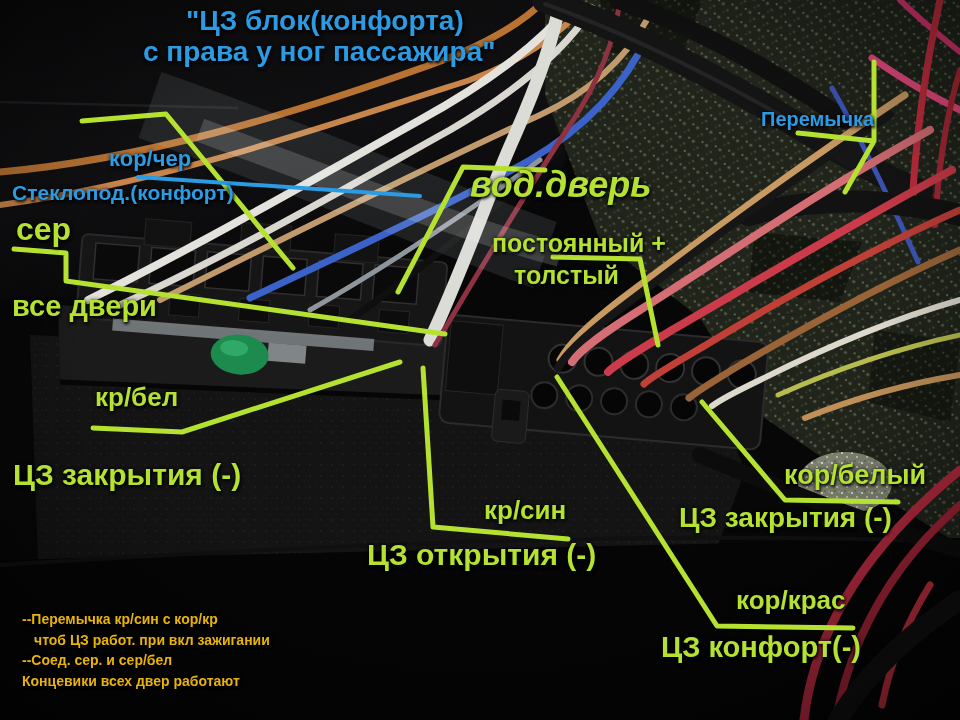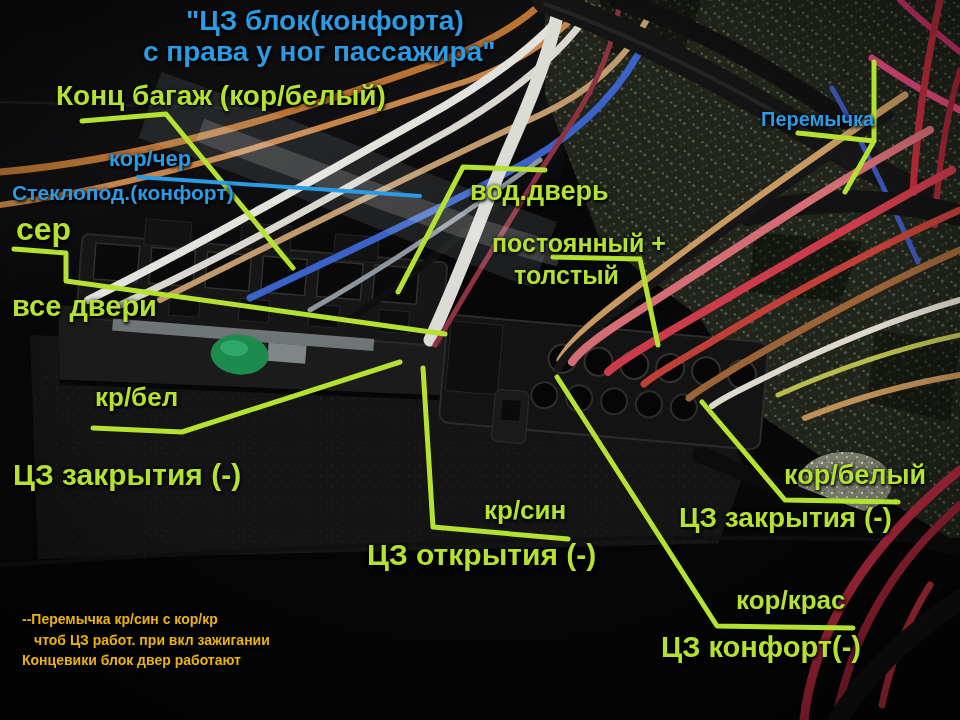--- a/index.html
+++ b/index.html
@@ -178,40 +178,40 @@
     <path d="M423 368 L433 527 L568 539"></path>
     <path d="M702 402 L785 500 L898 502"></path>
     <path d="M557 377 L717 626 L853 628"></path>
   </g>
   <path d="M138 177 L420 196" stroke="#2b9be4" stroke-width="4" fill="none" stroke-linecap="round"></path>
 </svg>
 
 <div class="lbl b" style="left:186px;top:6px;font-size:28px;">"ЦЗ блок(конфорта)</div>
 <div class="lbl b" style="left:143px;top:37px;font-size:28px;">с права у ног пассажира"</div>
 
-<div class="lbl g" style="left:56px;top:81px;font-size:28px;">Конц багаж (кор/белый)</div>
 <div class="lbl b" style="left:109px;top:147px;font-size:22px;">кор/чер</div>
 <div class="lbl b" style="left:12px;top:182px;font-size:21px;">Стеклопод.(конфорт)</div>
 <div class="lbl g" style="left:16px;top:213px;font-size:32px;">сер</div>
 <div class="lbl g" style="left:12px;top:291px;font-size:29px;">все двери</div>
 
-<div class="lbl g" style="left:470px;top:177px;font-size:27px;">вод.дверь</div>
+<div class="lbl g" style="left:470px;top:166px;font-size:36px;font-style:italic;">вод.дверь</div>
 <div class="lbl b" style="left:761px;top:109px;font-size:20px;">Перемычка</div>
 <div class="lbl g" style="left:492px;top:230px;font-size:25px;">постоянный +</div>
 <div class="lbl g" style="left:514px;top:262px;font-size:25px;">толстый</div>
 
 <div class="lbl g" style="left:95px;top:384px;font-size:26px;">кр/бел</div>
 <div class="lbl g" style="left:13px;top:459px;font-size:30px;">ЦЗ закрытия (-)</div>
 <div class="lbl g" style="left:484px;top:497px;font-size:26px;">кр/син</div>
 <div class="lbl g" style="left:784px;top:461px;font-size:27px;">кор/белый</div>
 
 <div class="lbl g" style="left:367px;top:539px;font-size:30px;">ЦЗ открытия (-)</div>
 <div class="lbl g" style="left:679px;top:503px;font-size:28px;">ЦЗ закрытия (-)</div>
 <div class="lbl g" style="left:736px;top:587px;font-size:26px;text-align:right;">кор/крас</div>
 <div class="lbl g" style="left:661px;top:632px;font-size:29px;">ЦЗ конфорт(-)</div>
 
 <div class="notes">
   <div>--Перемычка кр/син с кор/кр</div>
   <div class="indent">чтоб ЦЗ работ. при вкл зажигании</div>
-  <div>Концевики блок двер работают</div>
+  <div>--Соед. сер. и сер/бел</div>
+  <div>Концевики всех двер работают</div>
 </div>
 
 </div>
 
 </body></html>

